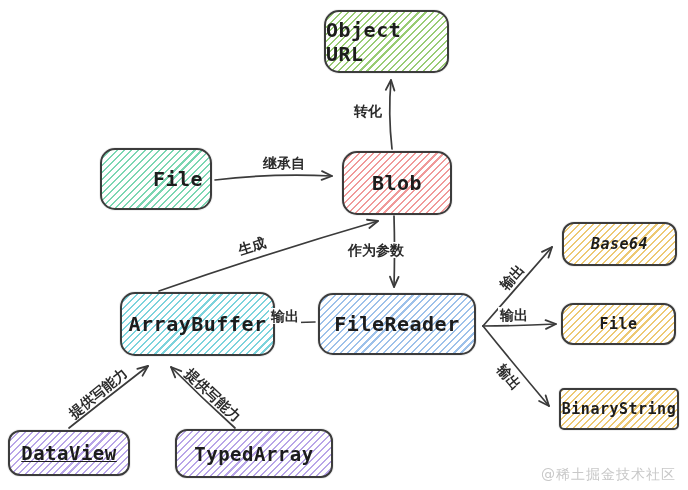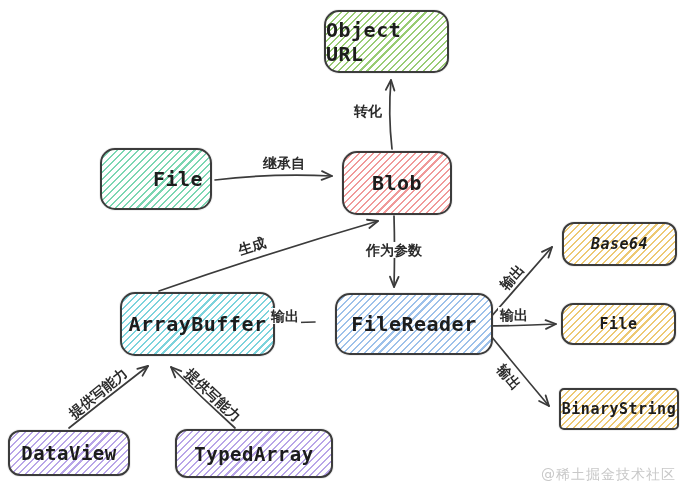--- a/index.html
+++ b/index.html
@@ -73,31 +73,31 @@
     <path d="M483,326 Q517,326 556,324" marker-end="url(#ah)"></path>
     <path d="M483,326 Q516,367 549,406" marker-end="url(#ah)"></path>
     <path d="M69,428 Q108,397 148,366" marker-end="url(#ah)"></path>
     <path d="M235,428 Q202,398 171,367" marker-end="url(#ah)"></path>
   </svg>
 
   <div class="node hatch-green" style="left:324px;top:10px;width:125px;height:63px;font-size:20px;">Object URL</div>
   <div class="node hatch-teal" style="left:100px;top:148px;width:112px;height:62px;font-size:20px;padding-left:44px;">File</div>
   <div class="node hatch-red" style="left:342px;top:151px;width:110px;height:64px;font-size:20px;">Blob</div>
   <div class="node hatch-cyan" style="left:84px;top:292px;width:155px;height:64px;font-size:20px;margin-left:36px;">ArrayBuffer</div>
-  <div class="node hatch-blue" style="left:318px;top:293px;width:158px;height:62px;font-size:20px;margin-left:17px;">FileReader</div>
+  <div class="node hatch-blue" style="left:318px;top:293px;width:158px;height:62px;font-size:20px;">FileReader</div>
   <div class="node hatch-yellow" style="left:562px;top:222px;width:115px;height:44px;font-size:15px;border-radius:12px;font-style:italic;">Base64</div>
   <div class="node hatch-yellow" style="left:561px;top:303px;width:115px;height:42px;font-size:15px;border-radius:12px;">File</div>
   <div class="node hatch-yellow" style="left:559px;top:388px;width:120px;height:42px;font-size:15px;border-radius:5px;">BinaryString</div>
-  <div class="node hatch-purple" style="left:8px;top:430px;width:122px;height:46px;font-size:19px;border-radius:12px;">DataView</div>
+  <div class="node hatch-purple" style="left:8px;top:430px;width:122px;height:46px;font-size:19px;border-radius:12px;text-decoration:underline;">DataView</div>
   <div class="node hatch-purple" style="left:175px;top:429px;width:158px;height:49px;font-size:19px;border-radius:12px;">TypedArray</div>
 
   <div class="edge-label" style="left:368px;top:111px;transform:translate(-50%,-50%);text-align:right;">转化</div>
   <div class="edge-label" style="left:264px;top:163px;transform:translate(-50%,-50%);margin-left:20px;">继承自</div>
   <div class="edge-label" style="left:252px;top:246px;transform:translate(-50%,-50%) rotate(-18deg);">生成</div>
-  <div class="edge-label" style="left:394px;top:250px;transform:translate(-50%,-50%);">作为参数</div>
+  <div class="edge-label" style="left:376px;top:250px;transform:translate(-50%,-50%);">作为参数</div>
   <div class="edge-label" style="left:285px;top:316px;transform:translate(-50%,-50%);">输出</div>
   <div class="edge-label" style="left:512px;top:277px;transform:translate(-50%,-50%) rotate(-49deg);">输出</div>
   <div class="edge-label" style="left:514px;top:315px;transform:translate(-50%,-50%);">输出</div>
   <div class="edge-label" style="left:509px;top:377px;transform:translate(-50%,-50%) rotate(50deg);">输出</div>
   <div class="edge-label" style="left:98px;top:393px;transform:translate(-50%,-50%) rotate(-39deg);background:transparent;">提供写能力</div>
   <div class="edge-label" style="left:213px;top:395px;transform:translate(-50%,-50%) rotate(43deg);background:transparent;">提供写能力</div>
 
   <div class="watermark">@稀土掘金技术社区</div>
 </div>
 

